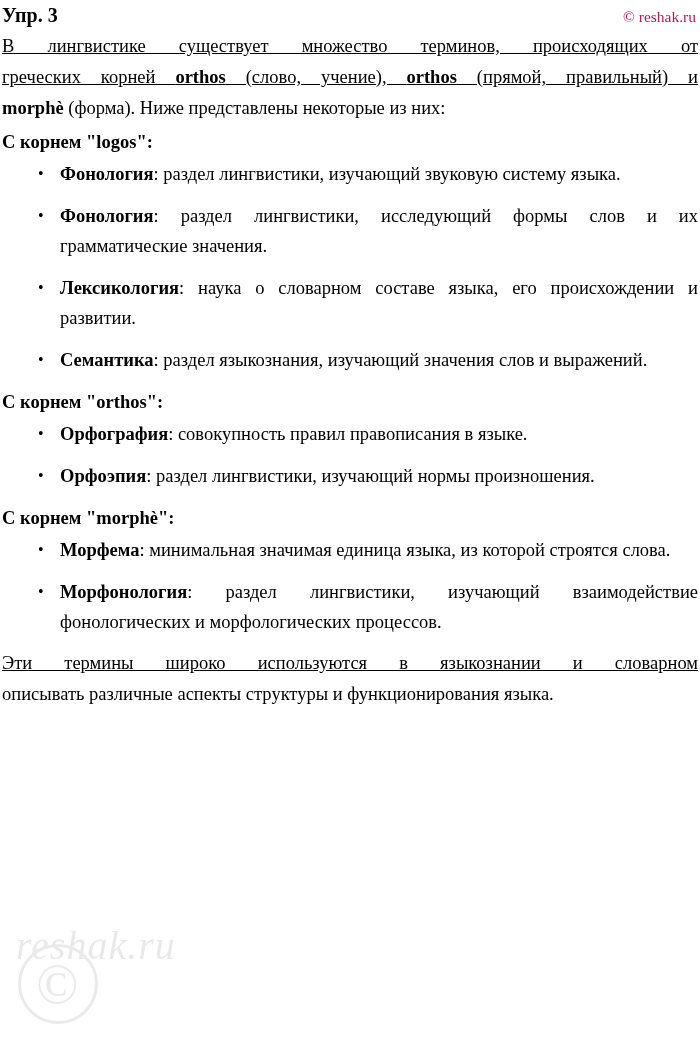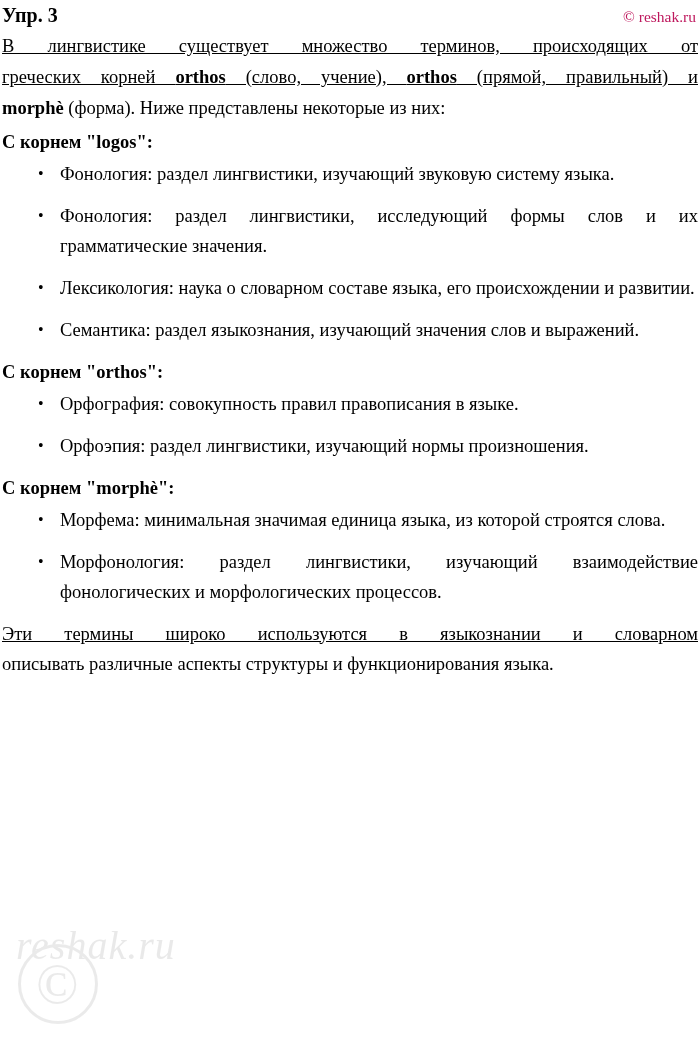--- a/index.html
+++ b/index.html
@@ -69,21 +69,21 @@
   }
   ul.terms li::before {
     content: "\2022";
     position: absolute;
     left: 36px;
     top: 0;
     font-size: 16px;
     line-height: 1.72;
   }
   ul.terms li .term {
-    font-weight: normal;
+    font-weight: bold;
     margin-top: 28px;
   }
   .stretch {
     text-align-last: justify;
     text-decoration: underline;
   }
   
   .watermark {
     position: absolute;
     left: 10px;

